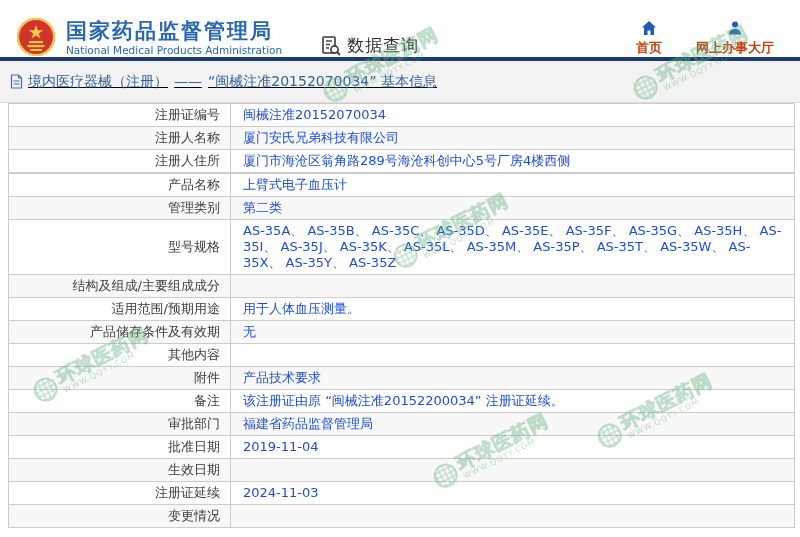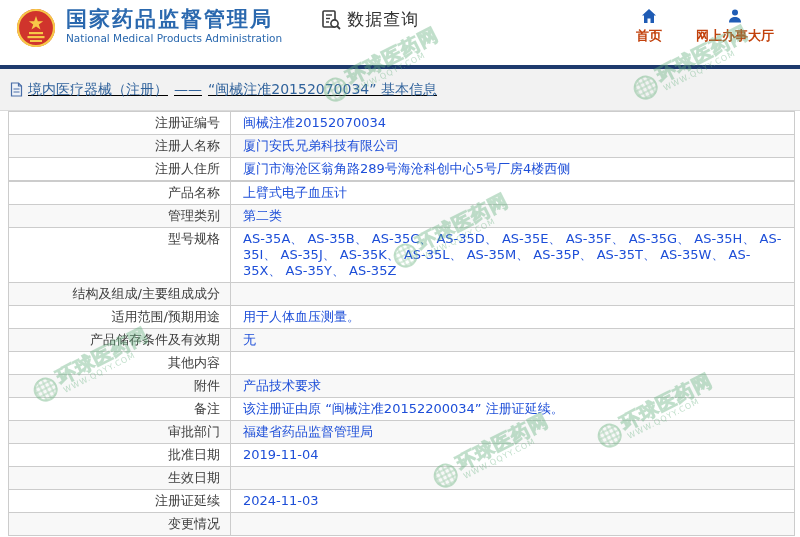--- a/index.html
+++ b/index.html
@@ -1,20 +1,20 @@
 <!DOCTYPE html>
 <html><head>
 <meta charset="utf-8">
 <style>
   * { margin:0; padding:0; box-sizing:border-box; }
   html,body { width:800px; height:537px; overflow:hidden; background:#fff;
     font-family:"DejaVu Sans","Liberation Sans",sans-serif; }
 
   
-  .header { height:57px; background:#fff; display:flex; align-items:flex-start; position:relative;margin-top:8px; }
+  .header { height:57px; background:#fff; display:flex; align-items:flex-end; position:relative; }
   .emblem { width:40px; height:40px; margin-left:16px; flex:0 0 auto; }
   .org { margin-left:10px; line-height:1.1; }
   .org-cn { font-size:21px; font-weight:bold; color:#2a68ae; letter-spacing:2px; }
   .org-en { font-size:10.5px; color:#2a68ae; margin-top:2px; }
   .section { display:flex; align-items:center; margin-left:38px; }
   .section-icon { width:22px; height:22px; margin-right:5px; }
   .section-title { font-size:17px; color:#333; letter-spacing:1px;font-family:Liberation Serif, serif; }
   .topnav { margin-left:auto; margin-right:26px; display:flex; gap:34px; }
   .topnav-item { display:flex; flex-direction:column; align-items:center; cursor:pointer; }
   .topnav-item svg { width:16px; height:16px; }
@@ -30,21 +30,21 @@
   .crumb b { font-weight:normal; }
   .crumb-sep { margin:0 6px; }
 
   
   .table { margin-left:8px; width:787px; border-left:1px solid #ccc; border-right:1px solid #ccc; }
   .row { display:flex; border-top:1px solid #ccc; background:#fff; }
   .row:nth-child(even) { background:#f8f8f8; }
   .row:last-child { border-bottom:1px solid #ccc; }
   .cell-label { width:222px; flex:0 0 auto; text-align:right; padding:3px 10px 3px 4px;
     font-size:13px; color:#3d3d3d; line-height:16px; border-right:1px solid #ccc;
-    display:flex; justify-content:flex-end; align-items:flex-start; gap:3px; }
+    display:flex; justify-content:flex-end; align-items:center; gap:3px; }
   .cell-value { flex:1; padding:3px 10px 3px 12px; font-size:13px; color:#1d4ed8;
     line-height:16px; display:flex; align-items:center; flex-wrap:wrap; min-height:22px; }
 
   
   .wm { position:absolute; display:flex; align-items:center; gap:4px;
     transform:rotate(-27deg); pointer-events:none; z-index:9; opacity:.5; }
   .wm-globe { width:24px; height:24px; border-radius:50%;
     border:2px solid rgba(110,180,130,.8);
     background:
       repeating-linear-gradient(0deg, rgba(110,180,130,.55) 0 2px, transparent 2px 5px),

